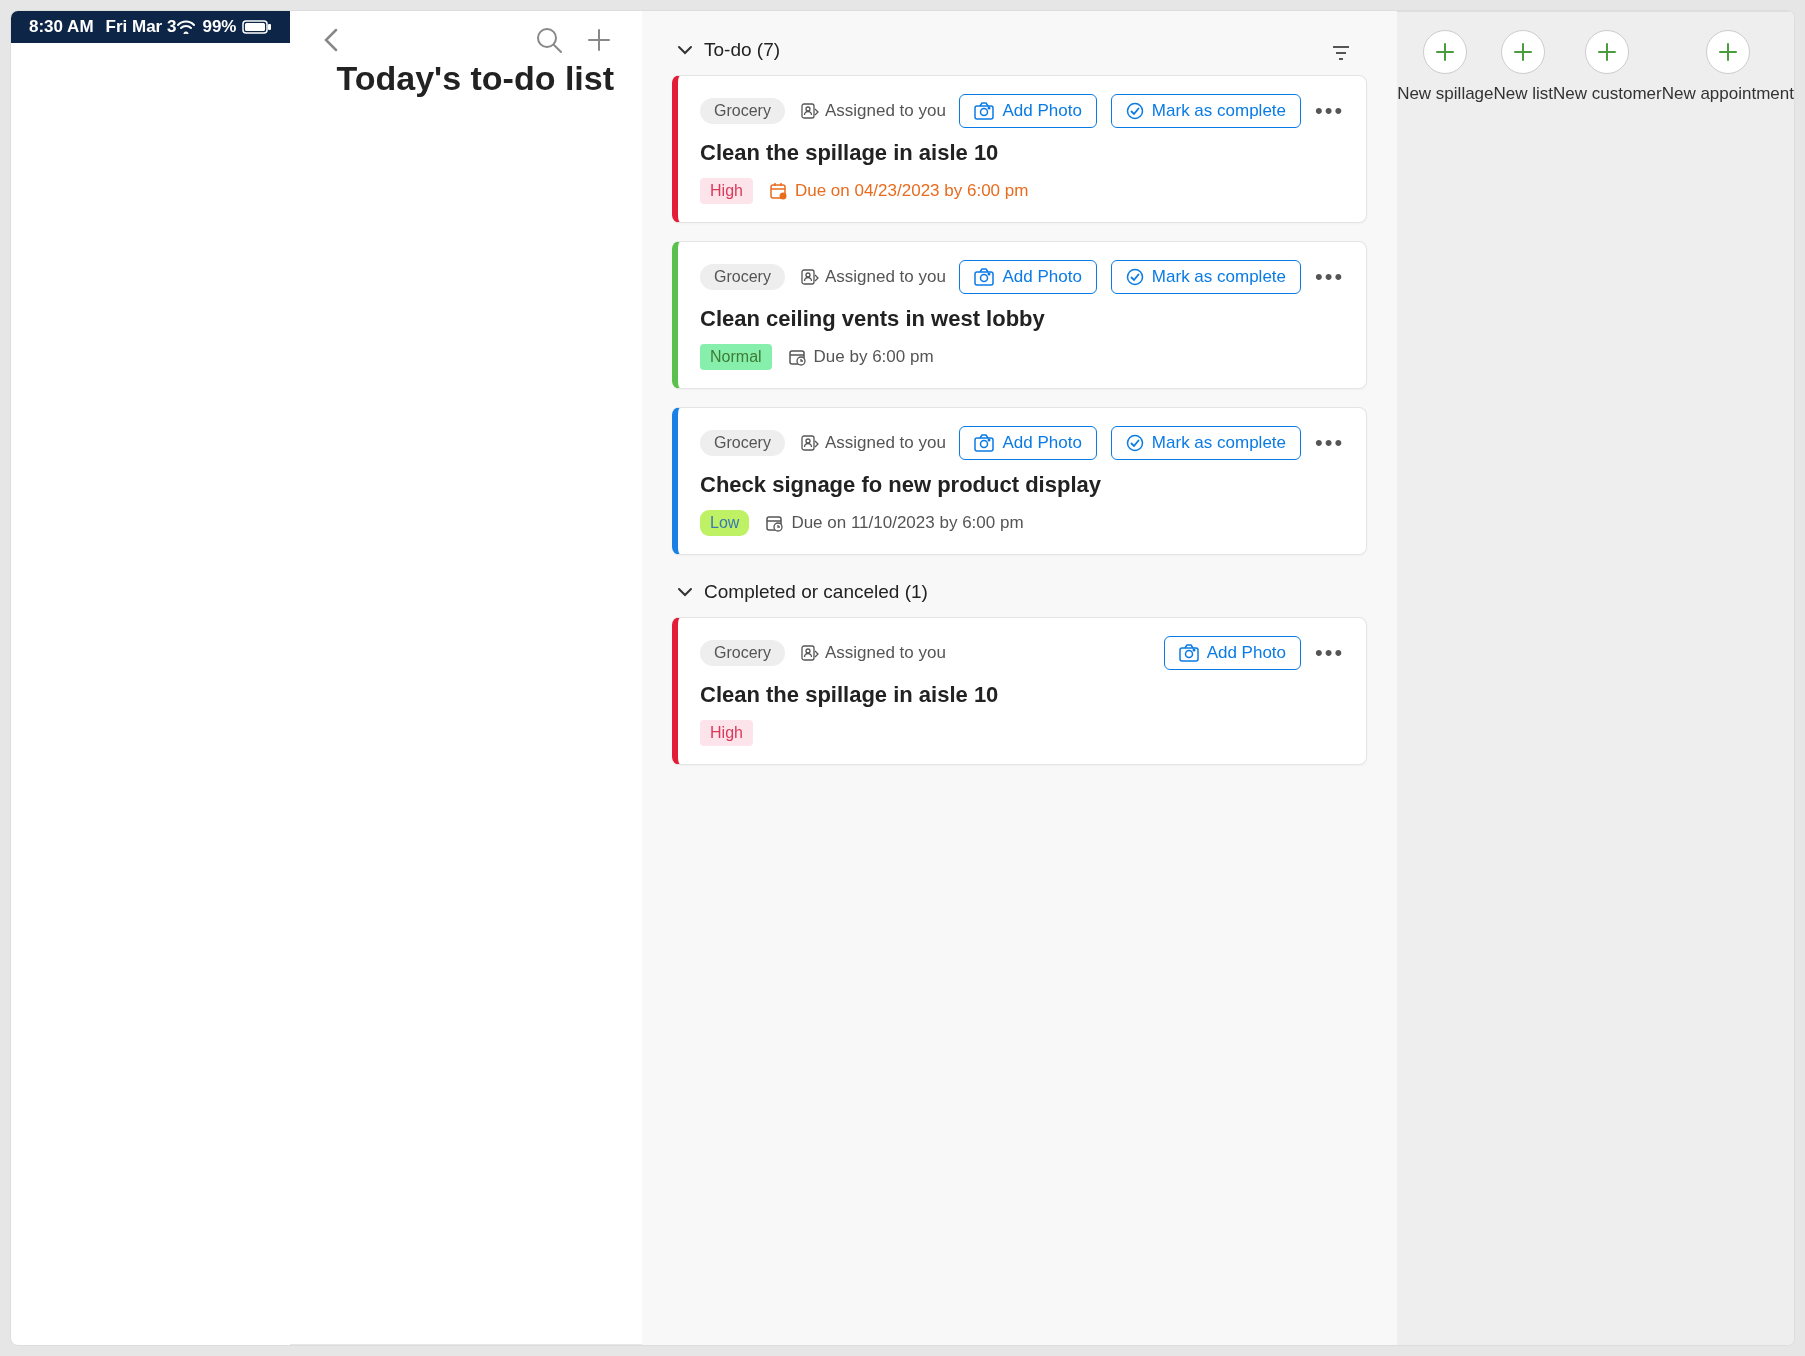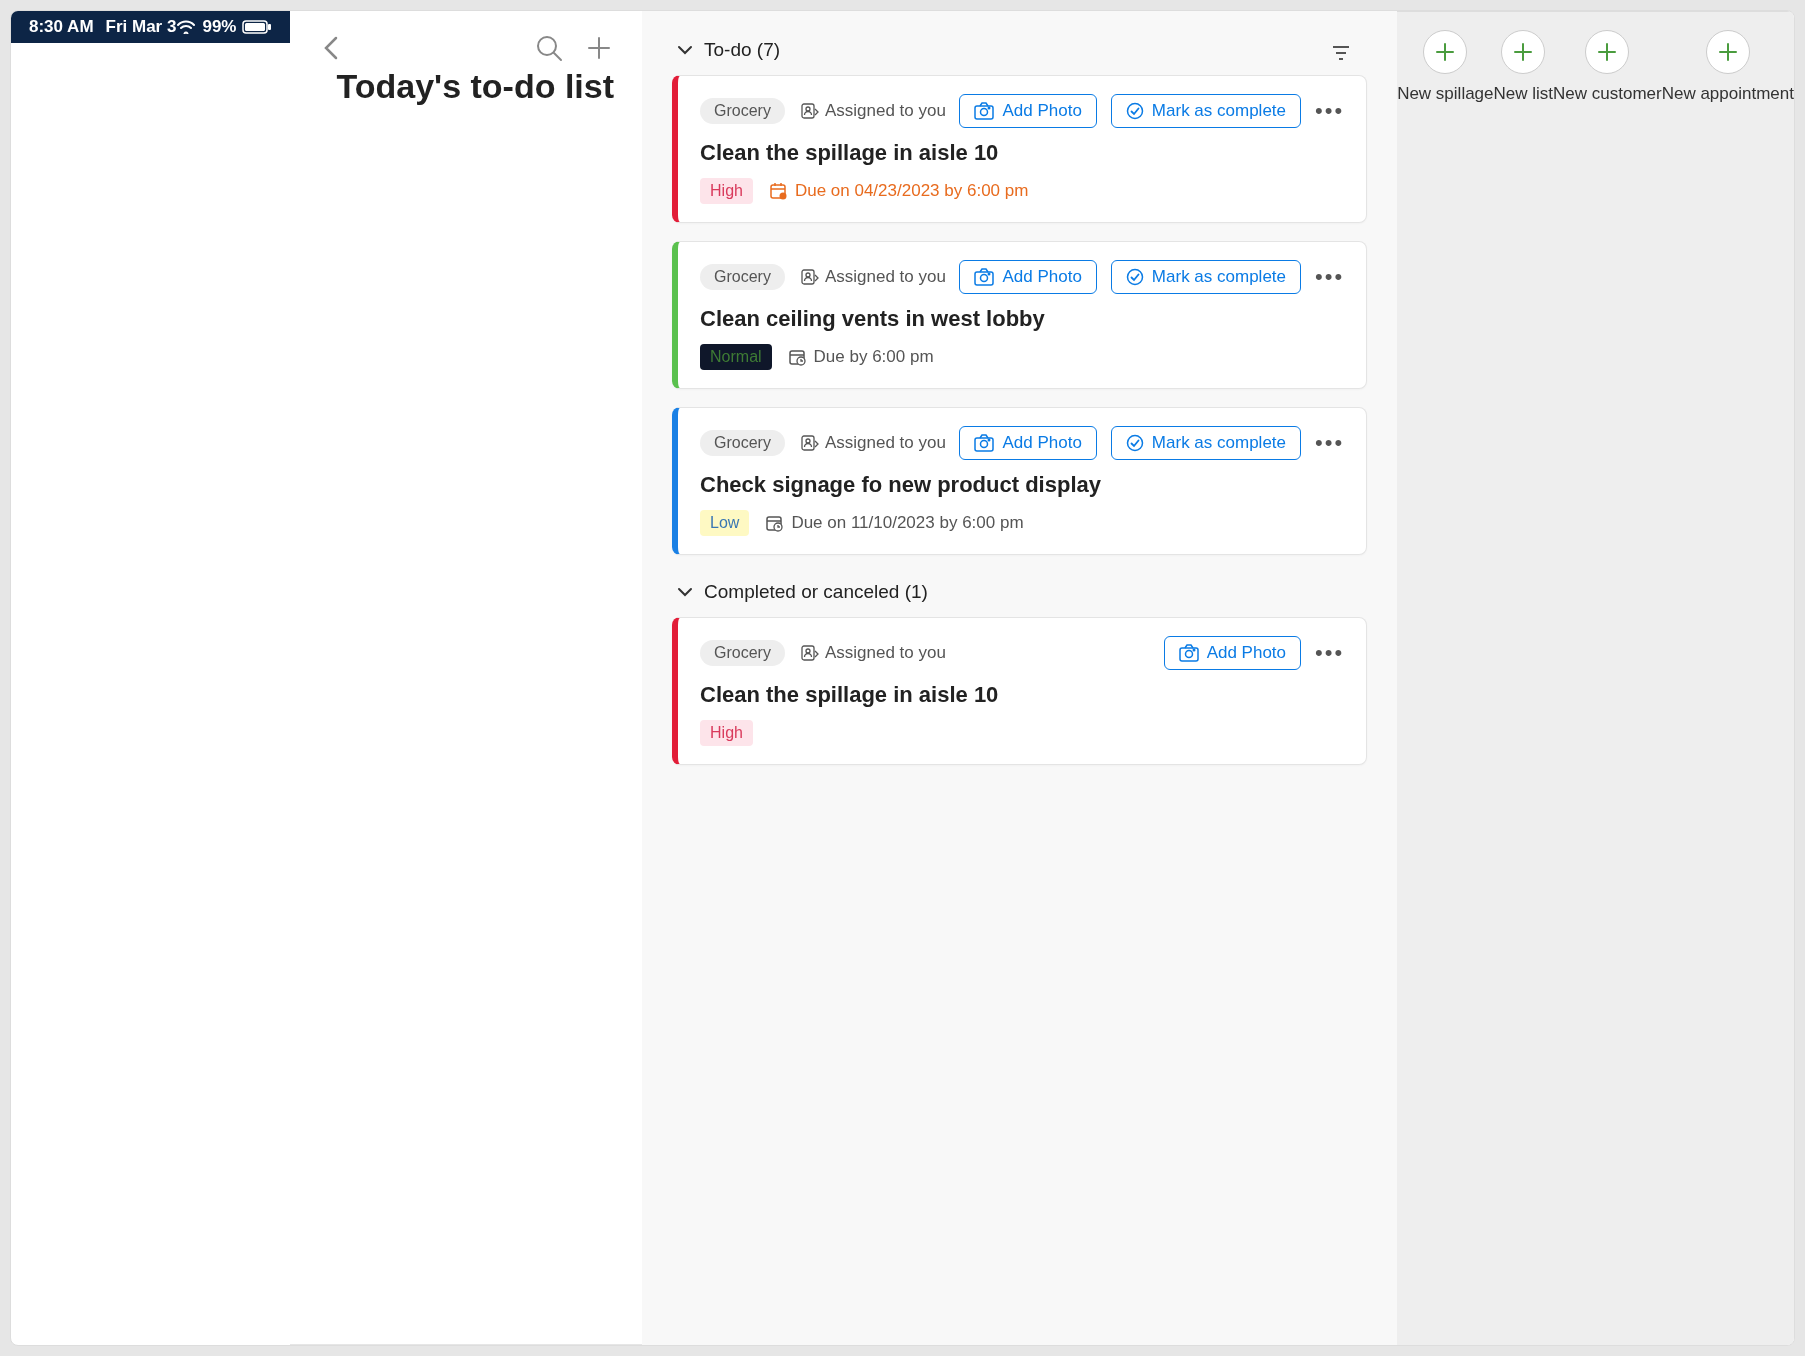--- a/index.html
+++ b/index.html
@@ -7,21 +7,21 @@
 
 
 .device-frame { position: absolute; left: 10px; top: 10px; right: 10px; bottom: 10px; background: #fff; border-radius: 8px; overflow: hidden; border: 1px solid #ddd; display: flex; }
 
 
 .status-bar { background: #0d2546; color: #fff; height: 32px; display: flex; align-items: center; justify-content: space-between; padding: 0 18px; font-size: 17px; font-weight: 600; }
 .status-left { display: flex; gap: 12px; }
 .status-right { display: flex; align-items: center; gap: 6px; }
 
 
-.app-header { background: #fff; padding: 22px 28px 10px 28px; display: flex; flex-direction: column; border-bottom: 1px solid #e6e6e6; }
+.app-header { background: #fff; padding: 14px 28px 10px 28px; display: flex; flex-direction: column; border-bottom: 1px solid #e6e6e6; }
 .header-top { display: flex; align-items: center; justify-content: space-between; }
 .back-btn { cursor: pointer; color: #666; }
 .header-icons { display: flex; gap: 20px; color: #888; }
 .page-title { font-size: 34px; font-weight: 600; color: #222; margin: 4px 0 14px 18px; }
 
 
 .filter-row { display: flex; gap: 14px; padding: 0 16px 14px 16px; }
 .pill { border-radius: 20px; padding: 8px 22px; font-size: 18px; background: #eee; color: #555; cursor: pointer; }
 .pill.active { background: #0a7be5; color: #fff; }
 
@@ -45,22 +45,22 @@
 .assigned { display: flex; align-items: center; gap: 6px; font-size: 17px; color: #555; }
 .card-actions { display: flex; align-items: center; gap: 14px; }
 .action-btn { border: 1.5px solid #0a7be5; color: #0a7be5; border-radius: 6px; padding: 6px 14px; font-size: 17px; background: #fff; display: flex; align-items: center; gap: 8px; cursor: pointer; }
 .more-dots { color: #555; font-size: 22px; cursor: pointer; letter-spacing: 2px; }
 
 .card-title { font-size: 22px; font-weight: 600; color: #222; }
 
 .card-bottom { display: flex; align-items: center; gap: 16px; }
 .priority-badge { border-radius: 4px; padding: 4px 10px; font-size: 16px; }
 .p-high { background: #fde4ea; color: #d93a5c; }
-.p-normal { background: #0f172a; color: #3e7b34; }
-.p-low { background: #fef9c3; color: #3a77b3; }
+.p-normal { background: #86efac; color: #3e7b34; }
+.p-low { background: #bef264; color: #3a77b3; border-radius: 9px; }
 .due { display: flex; align-items: center; gap: 8px; font-size: 17px; }
 .due-overdue { color: #e86b1e; }
 .due-normal { color: #555; }
 
 
 .bottom-bar { background: #eee; display: flex; justify-content: space-around; padding: 18px 0 22px 0; border-top: 1px solid #ddd; }
 .bottom-item { display: flex; flex-direction: column; align-items: center; gap: 10px; cursor: pointer; }
 .plus-circle { width: 44px; height: 44px; border-radius: 50%; background: #fff; border: 1px solid #ccc; display: flex; align-items: center; justify-content: center; color: #4a9c3e; font-size: 24px; }
 .bottom-label { font-size: 17px; color: #333; }
 

